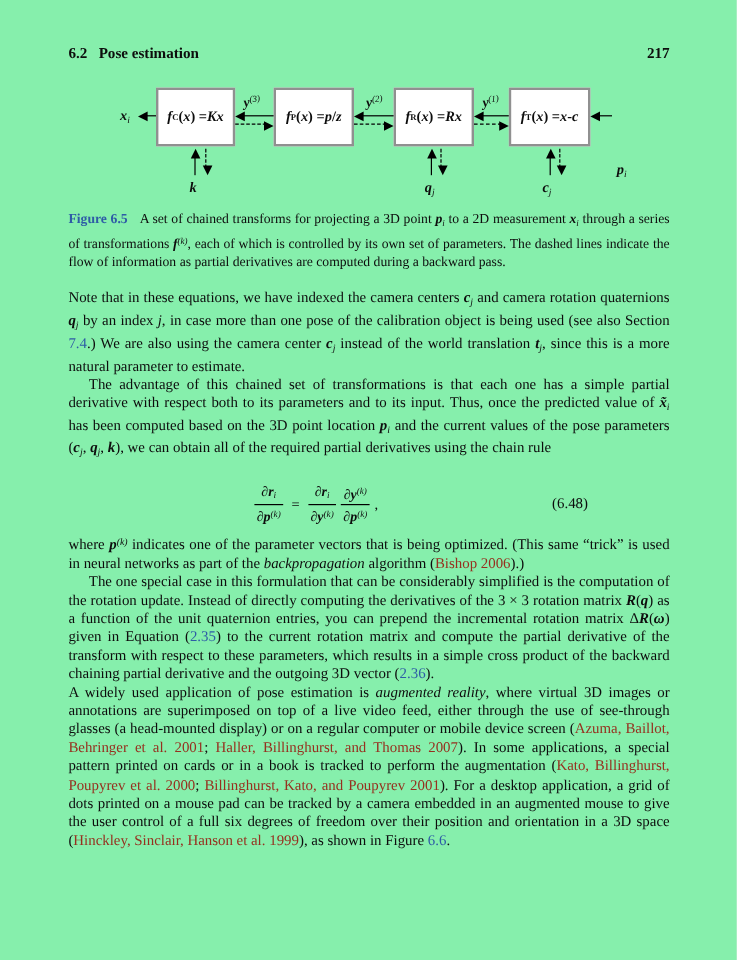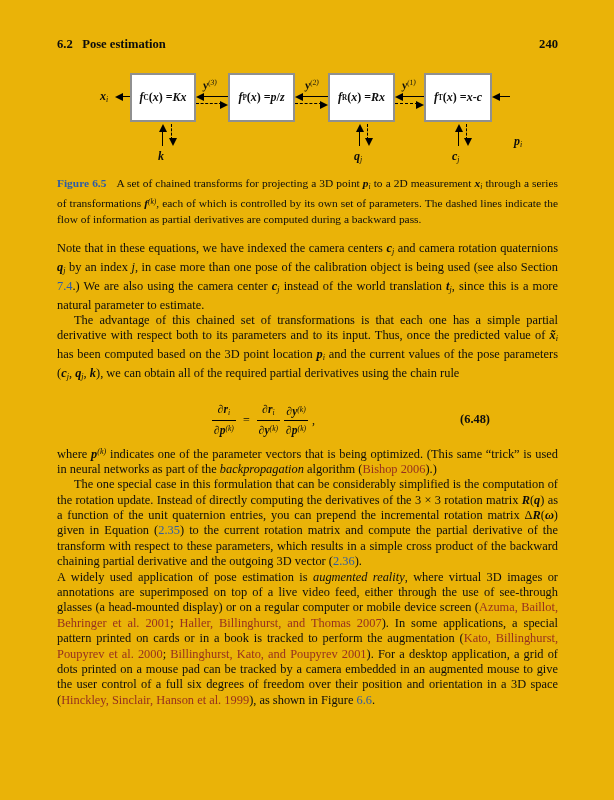--- a/index.html
+++ b/index.html
@@ -1,17 +1,17 @@
 <!DOCTYPE html>
 <html><head>
 <meta charset="utf-8">
 <style>
   html,body{margin:0;padding:0;background:#e8e8e8;}
   .page{
-    position:relative;width:614px;height:800px;margin:0 auto;background:#eab308;
+    position:relative;width:614px;height:800px;margin:0 auto;background:#86efac;
     font-family:"Liberation Serif", serif;color:#0d0d0d;overflow:hidden;
   }
   
   .header{position:absolute;top:37px;left:57px;width:501px;display:flex;justify-content:space-between;
     font-size:12.6px;font-weight:bold;white-space:pre;}
   
   .diagram{position:absolute;left:0;top:0;width:614px;height:175px;font-size:12px;}
   .fbox{position:absolute;top:73px;height:49px;border:2px solid #909090;background:#fff;box-sizing:border-box;
     display:flex;align-items:center;justify-content:center;font-size:12px;white-space:nowrap;}
   .dlabel{position:absolute;font-size:12px;white-space:nowrap;}
@@ -40,42 +40,42 @@
   .subsection{margin:13px 0 8px 0;font-family:"Liberation Sans", sans-serif;font-size:14.6px;font-weight:bold;
     color:#1c3d73;text-align:left;line-height:18px;}
   
   .equation{position:relative;margin:18px 0 6px 0;display:flex;align-items:center;justify-content:center;
     text-align:center;min-height:34px;}
   .eq-math{display:inline-flex;align-items:center;gap:4px;transform:translateX(-44px);font-size:12px;}
   .frac{display:inline-block;vertical-align:middle;text-align:center;font-size:11.6px;line-height:13px;}
   .frac .num{display:block;border-bottom:0.9px solid #000;padding:0 2px 1px 2px;}
   .frac .den{display:block;padding:1px 2px 0 2px;text-align:right;}
   .eq-rel{padding:0 3px;}
-  .eq-num{position:absolute;right:68px;top:50%;transform:translateY(-50%);font-size:12.4px;font-weight:bold;}
+  .eq-num{position:absolute;right:68px;top:50%;transform:translateY(-50%);font-size:12.4px;}
   
   .sg-i{font-style:italic;}
   .sg-b{font-weight:bold;}
   .sg-bi{font-weight:bold;font-style:italic;}
   .sg-sub{font-size:0.66em;font-style:italic;font-weight:normal;vertical-align:-0.3em;}
   .sg-subr{font-size:0.6em;font-weight:bold;vertical-align:-0.25em;}
   .sg-sup{font-size:0.66em;font-style:italic;font-weight:normal;vertical-align:0.45em;}
   .sg-link{color:#2e5ca6;}
   .sg-cite{color:#96301f;font-family:Liberation Serif, serif;}
   .sg-ci{color:#96301f;}
   .sg-fig{color:#2e5ca6;font-weight:bold;margin-right:10px;}
   .sg-hnum{margin-right:9px;}
 </style>
 </head>
 <body>
 
 <div class="page">
 
   <div class="header">
     <span>6.2   Pose estimation</span>
-    <span>240</span>
+    <span>217</span>
   </div>
 
   <div class="diagram">
 
     <span class="dlabel" style="left:100px;top:89px;text-align:center;"><span class="sg-bi">x</span><span class="sg-sub">i</span></span>
     <span class="dlabel" style="left:514px;top:89px;margin-top:45px;"><span class="sg-bi">p</span><span class="sg-sub">i</span></span>
 
     <div class="fbox" style="left:130px;width:66px;">
         <span class="sg-bi">f</span>
         <span class="sg-subr">C</span>

